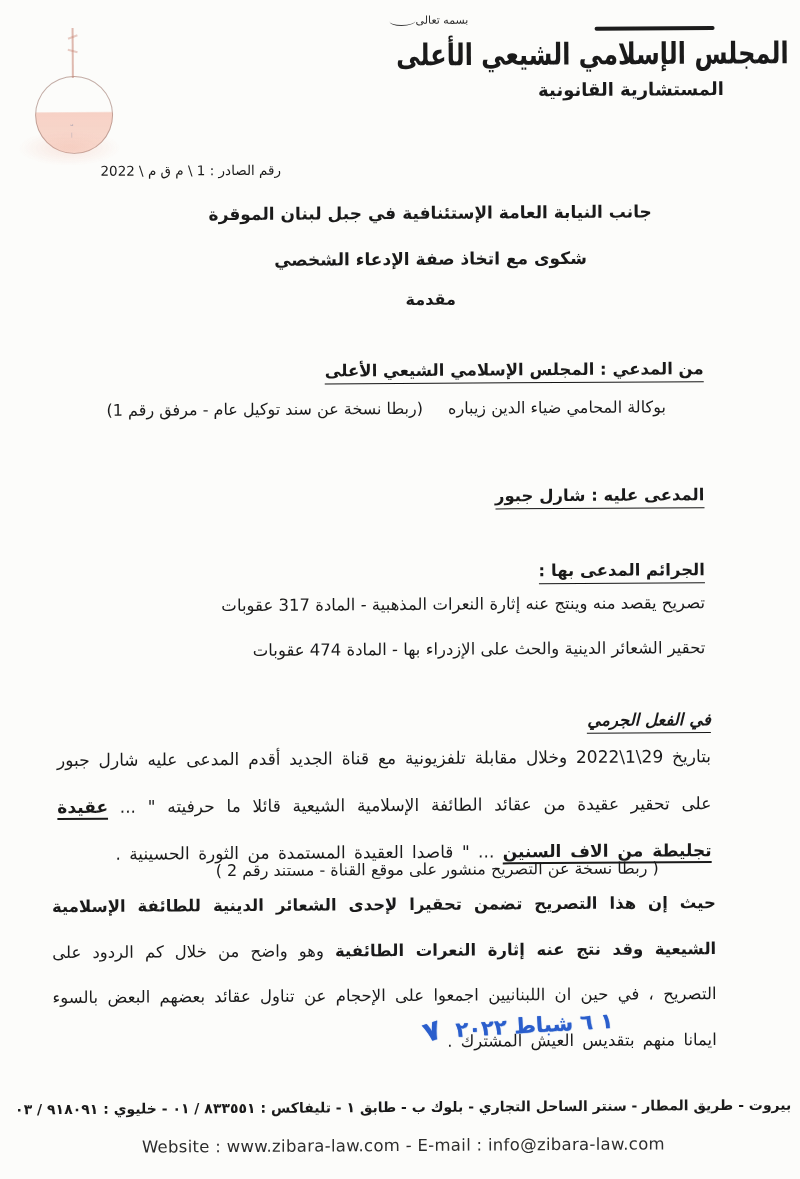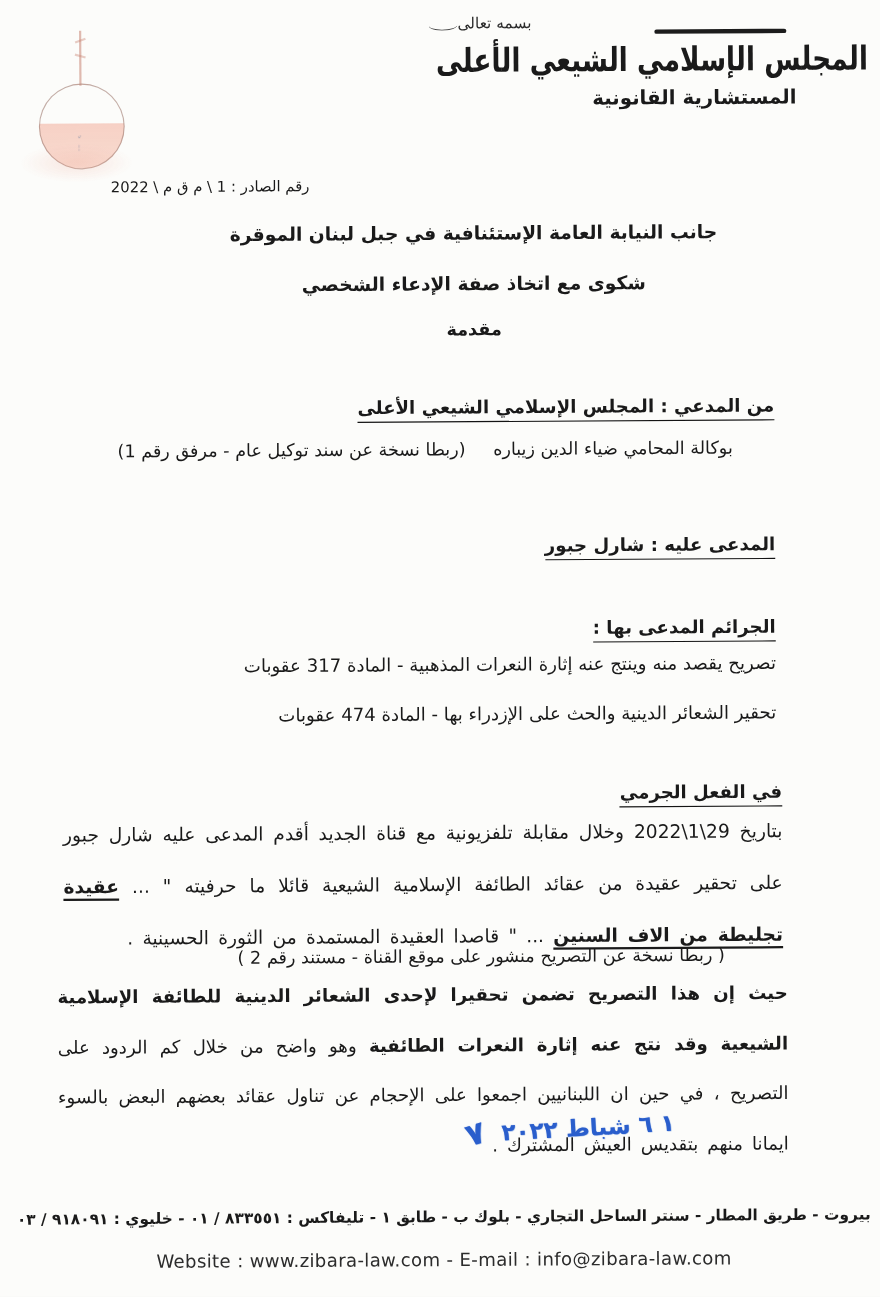--- a/index.html
+++ b/index.html
@@ -10,21 +10,21 @@
     background:#fcfcfa;
     overflow:hidden;
     font-family:"DejaVu Sans", sans-serif;
     color:#1a1a1a;
     direction:rtl;
   }
   .skew{position:absolute;inset:0;transform:rotate(-0.35deg);}
   .abs{position:absolute;}
 
   
-  .basmala{left:393px;top:14px;font-size:14px;color:#2b2b2b;white-space:nowrap;direction:rtl;}
+  .basmala{left:393px;top:14px;font-size:11px;color:#2b2b2b;white-space:nowrap;direction:rtl;}
   .basmala .tail{display:inline-block;width:26px;height:9px;border-bottom:1.5px solid #3a3a3a;border-radius:0 0 70% 60%;vertical-align:-2px;}
   .title-block{right:8px;top:28px;width:316px;text-align:center;}
   .title-overline{position:absolute;top:0;right:74px;width:120px;height:4px;background:#1c1c1c;border-radius:2px;}
   .council-title{display:inline-block;margin-top:10px;font-size:24px;font-weight:bold;white-space:nowrap;transform:scaleY(1.25);transform-origin:center top;letter-spacing:-1px;}
   .council-sub{margin-top:14px;font-size:18px;font-weight:bold;}
 
   
   .emblem{left:18px;top:26px;width:110px;height:150px;opacity:.85;}
   .emblem .stem{position:absolute;left:57px;top:0;width:2px;height:50px;background:rgba(190,110,90,.55);}
   .emblem .stem:before{content:"";position:absolute;left:-4px;top:8px;width:10px;height:1.5px;background:rgba(190,110,90,.4);transform:rotate(-20deg);}
@@ -46,21 +46,21 @@
 
   .hd{font-weight:bold;font-size:16.5px;white-space:nowrap;padding-bottom:3px;border-bottom:1.6px solid #141414;}
   .plaintiff-hd{right:95px;top:361px;}
   .agency{right:133px;top:399px;font-size:16px;white-space:nowrap;}
   .agency .note{margin-right:20px;}
   .defendant-hd{right:95px;top:487px;}
   .crimes-hd{right:95px;top:562px;}
   .crime{right:95px;font-size:16.5px;white-space:nowrap;}
   .crime1{top:595px;}
   .crime2{top:640px;}
-  .act-hd{right:90px;top:712px;}
+  .act-hd{right:90px;top:712px;font-style:italic;}
 
   .para{font-size:17px;line-height:47px;text-align:justify;text-align-last:right;direction:rtl;word-spacing:3px;}
   .para1{right:90px;left:56px;top:735px;}
   .quote{font-weight:bold;text-decoration:underline;text-decoration-thickness:1.5px;text-underline-offset:5px;}
   .attach2{right:143px;top:860px;font-size:16px;white-space:nowrap;}
   .para2{right:86px;left:50px;top:882px;line-height:45.5px;font-size:16.5px;}
   .para2 .emph{font-weight:bold;}
 
   
   .stamp{left:420px;top:1008px;transform:rotate(-3deg);color:#2a5ecc;font-weight:bold;direction:rtl;white-space:nowrap;

